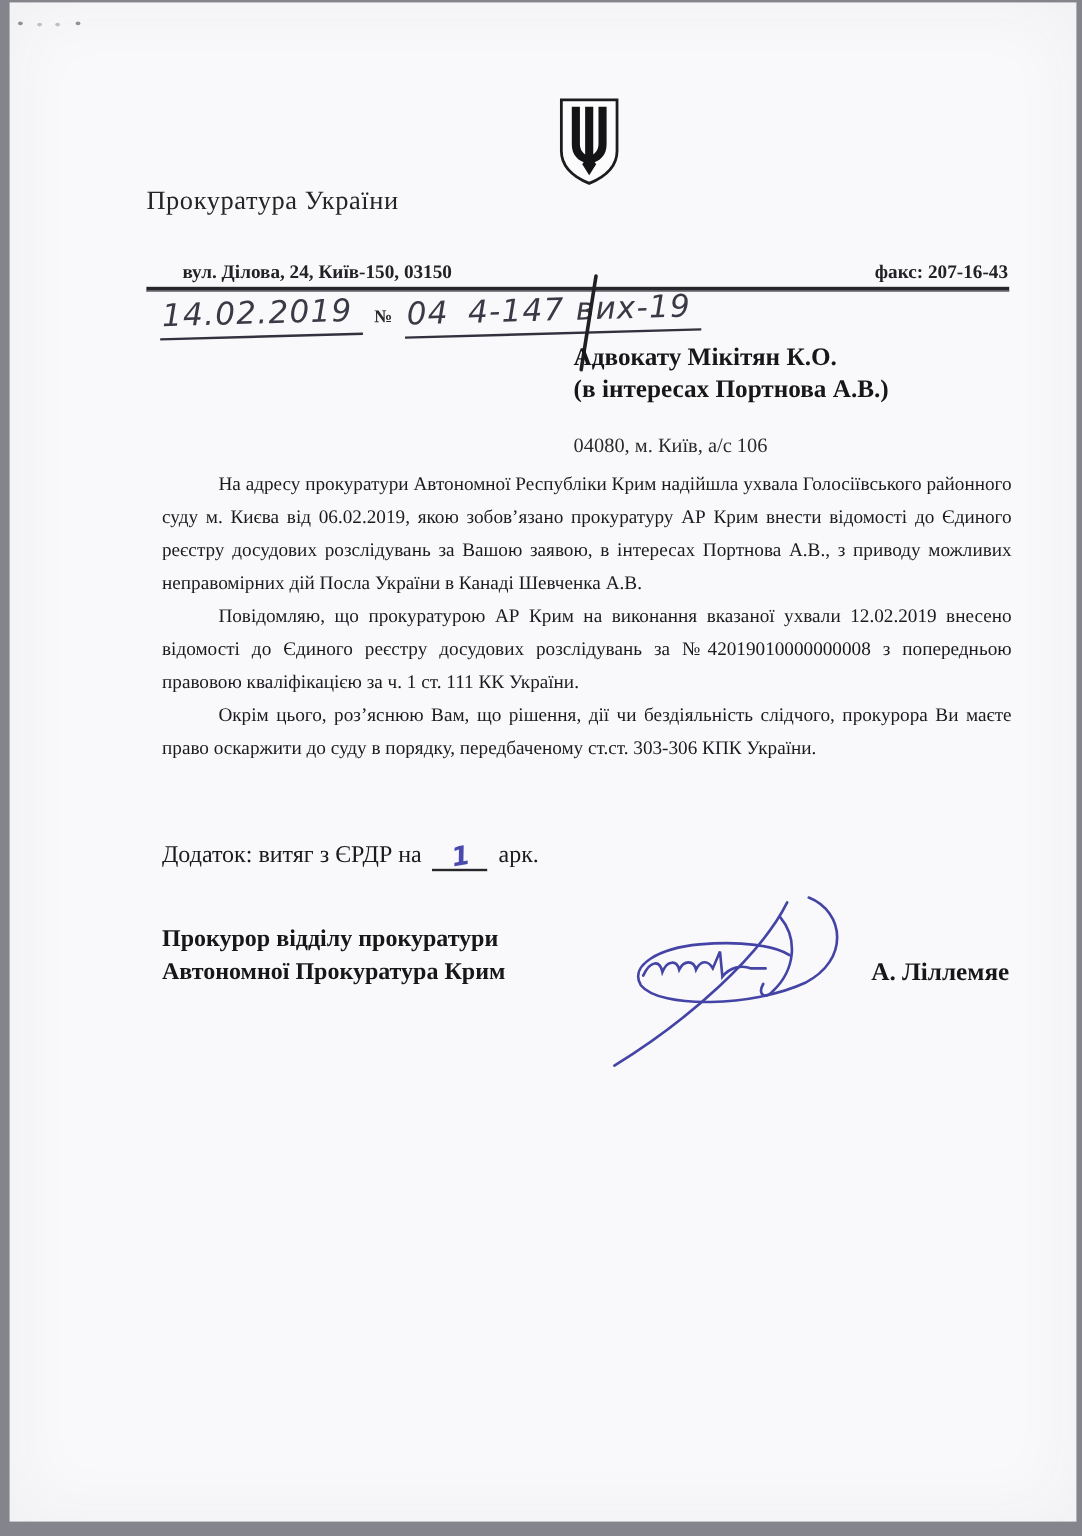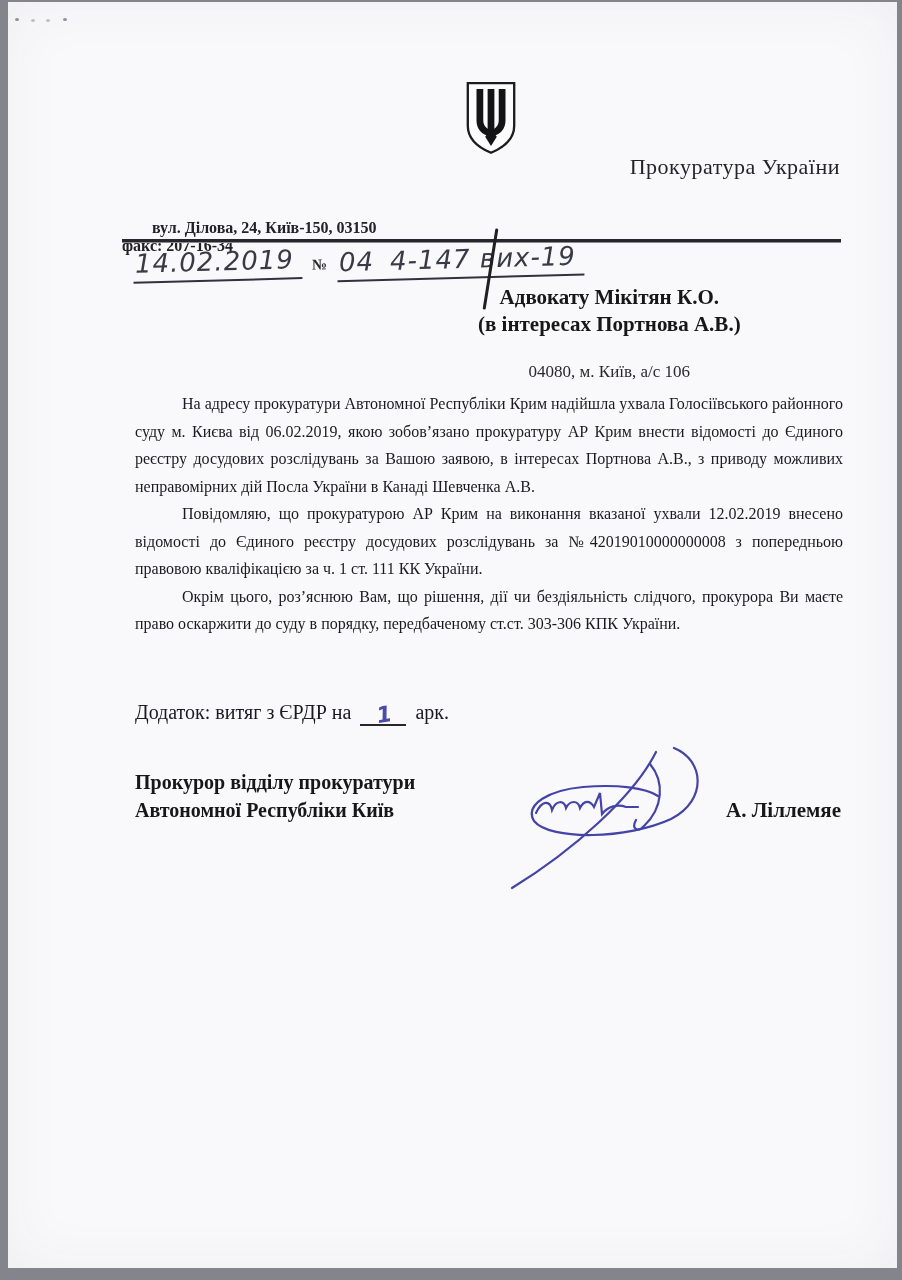--- a/index.html
+++ b/index.html
@@ -10,36 +10,36 @@
     color:#1d1d20;
   }
   .paper{
     position:absolute;left:8px;top:2px;right:5px;bottom:12px;
     background:#f9f8fa;
     box-shadow:inset 0 0 60px rgba(60,60,70,0.05);
     overflow:hidden;
   }
   .abs{position:absolute;}
   .dot{position:absolute;width:4px;height:3px;border-radius:50%;background:#6d6d74;opacity:.75;}
-  .centerband{left:114px;width:718px;text-align:right;}
+  .centerband{left:114px;width:718px;text-align:left;}
   .agency-small{top:152px;font-size:22px;letter-spacing:.5px;color:#242428;}
   .agency-main{top:178px;font-size:28px;letter-spacing:.2px;color:#17171a;white-space:nowrap;}
   .addr-row{top:217px;left:114px;width:718px;display:flex;justify-content:space-between;
-    font-size:16px;font-weight:bold;color:#222226;flex-direction:column;}
+    font-size:16px;font-weight:bold;color:#222226;}
   .addr-row .addr{margin-left:30px;}
   .rule{top:237px;left:114px;width:719px;height:3px;background:#26262b;border-bottom:1px solid #8a8a90;}
   .ref-line{top:243px;left:125px;display:flex;align-items:flex-end;transform:rotate(-0.6deg);}
   .hw{font-family:"DejaVu Sans",sans-serif;font-style:italic;color:#3a3a46;}
   .hw-chunk{font-size:26px;line-height:30px;border-bottom:2px solid #32323e;padding:0 8px 3px 2px;
     letter-spacing:1px;transform:rotate(-1deg);}
   .no-sign{font-size:15px;color:#2a2a2e;margin:0 10px 7px 10px;font-weight:bold;}
   .num-left{margin-right:16px;}
   .slash{position:absolute;left:481px;top:226px;width:3px;height:82px;background:#1f1f24;
     transform:rotate(9deg);border-radius:2px;}
-  .addressee{top:282px;left:470px;line-height:27px;text-align:center;}
+  .addressee{top:282px;left:470px;line-height:27px;}
   .addressee .b{font-size:21px;font-weight:bold;color:#17171a;}
   .addressee .small{font-size:17px;color:#2a2a2e;margin-top:20px;}
   .body-text{top:388px;left:127px;width:708px;font-size:16px;line-height:27.5px;
     text-align:justify;color:#1b1b1f;}
   .body-text p{margin:0;text-indent:47px;}
   .attach-line{top:697px;left:127px;font-size:20px;color:#1b1b1f;white-space:nowrap;}
   .blank{display:inline-block;width:46px;border-bottom:2px solid #26262b;text-align:center;
     vertical-align:baseline;margin:0 4px;}
   .blank .one{display:inline-block;font-size:22px;color:#4a4aae;transform:rotate(-10deg) translateY(3px);
     font-weight:bold;}
@@ -67,21 +67,21 @@
         <path d="M26.5,9 h7 v43 h-7 Z"></path>
         <path d="M30,50 l6,8.5 l-6,9.5 l-6,-9.5 Z"></path>
       </g>
     </svg>
   </div>
 
   <div class="abs centerband agency-small">Прокуратура України</div>
 
   <div class="abs addr-row">
     <span class="addr">вул. Ділова, 24, Київ-150, 03150</span>
-    <span>факс: 207-16-34</span>
+    <span>факс: 207-16-43</span>
   </div>
 
   <div class="abs rule"></div>
 
   <div class="abs ref-line">
     <span class="hw hw-chunk">14.02.2019</span>
     <span class="no-sign">№</span>
     <span class="hw hw-chunk"><span class="num-left">04</span><span>4-147 вих-19</span></span>
   </div>
   <div class="slash"></div>
@@ -99,21 +99,21 @@
   </div>
 
   <div class="abs attach-line">
     <span>Додаток: витяг з ЄРДР на</span>
     <span class="blank"><span class="one hw">1</span></span>
     <span>арк.</span>
   </div>
 
   <div class="abs sig-title">
     <div>Прокурор відділу прокуратури</div>
-    <div>Автономної Республіки Київ</div>
+    <div>Автономної Прокуратура Крим</div>
   </div>
 
   <div class="abs sig-svg">
     <svg width="238" height="152" viewBox="0 0 238 152" xmlns="http://www.w3.org/2000/svg">
       <g fill="none" stroke="#4444a6" stroke-width="2.2" stroke-linecap="round">
         <path d="M196,10 C226,22 230,62 193,81 C150,101 72,103 56,83 C46,66 72,52 105,49 C140,46 168,50 180,58"></path>
         <path d="M58,75 C64,62 72,62 74,72 C78,62 86,62 88,70 C92,62 100,62 102,70 C106,62 112,62 116,69 L122,55 L124,76 C130,68 140,66 148,69 L160,69"></path>
         <path d="M172,26 C187,44 185,70 166,88 C160,95 153,91 158,82"></path>
         <path d="M178,14 C156,58 96,112 34,150"></path>
       </g>

